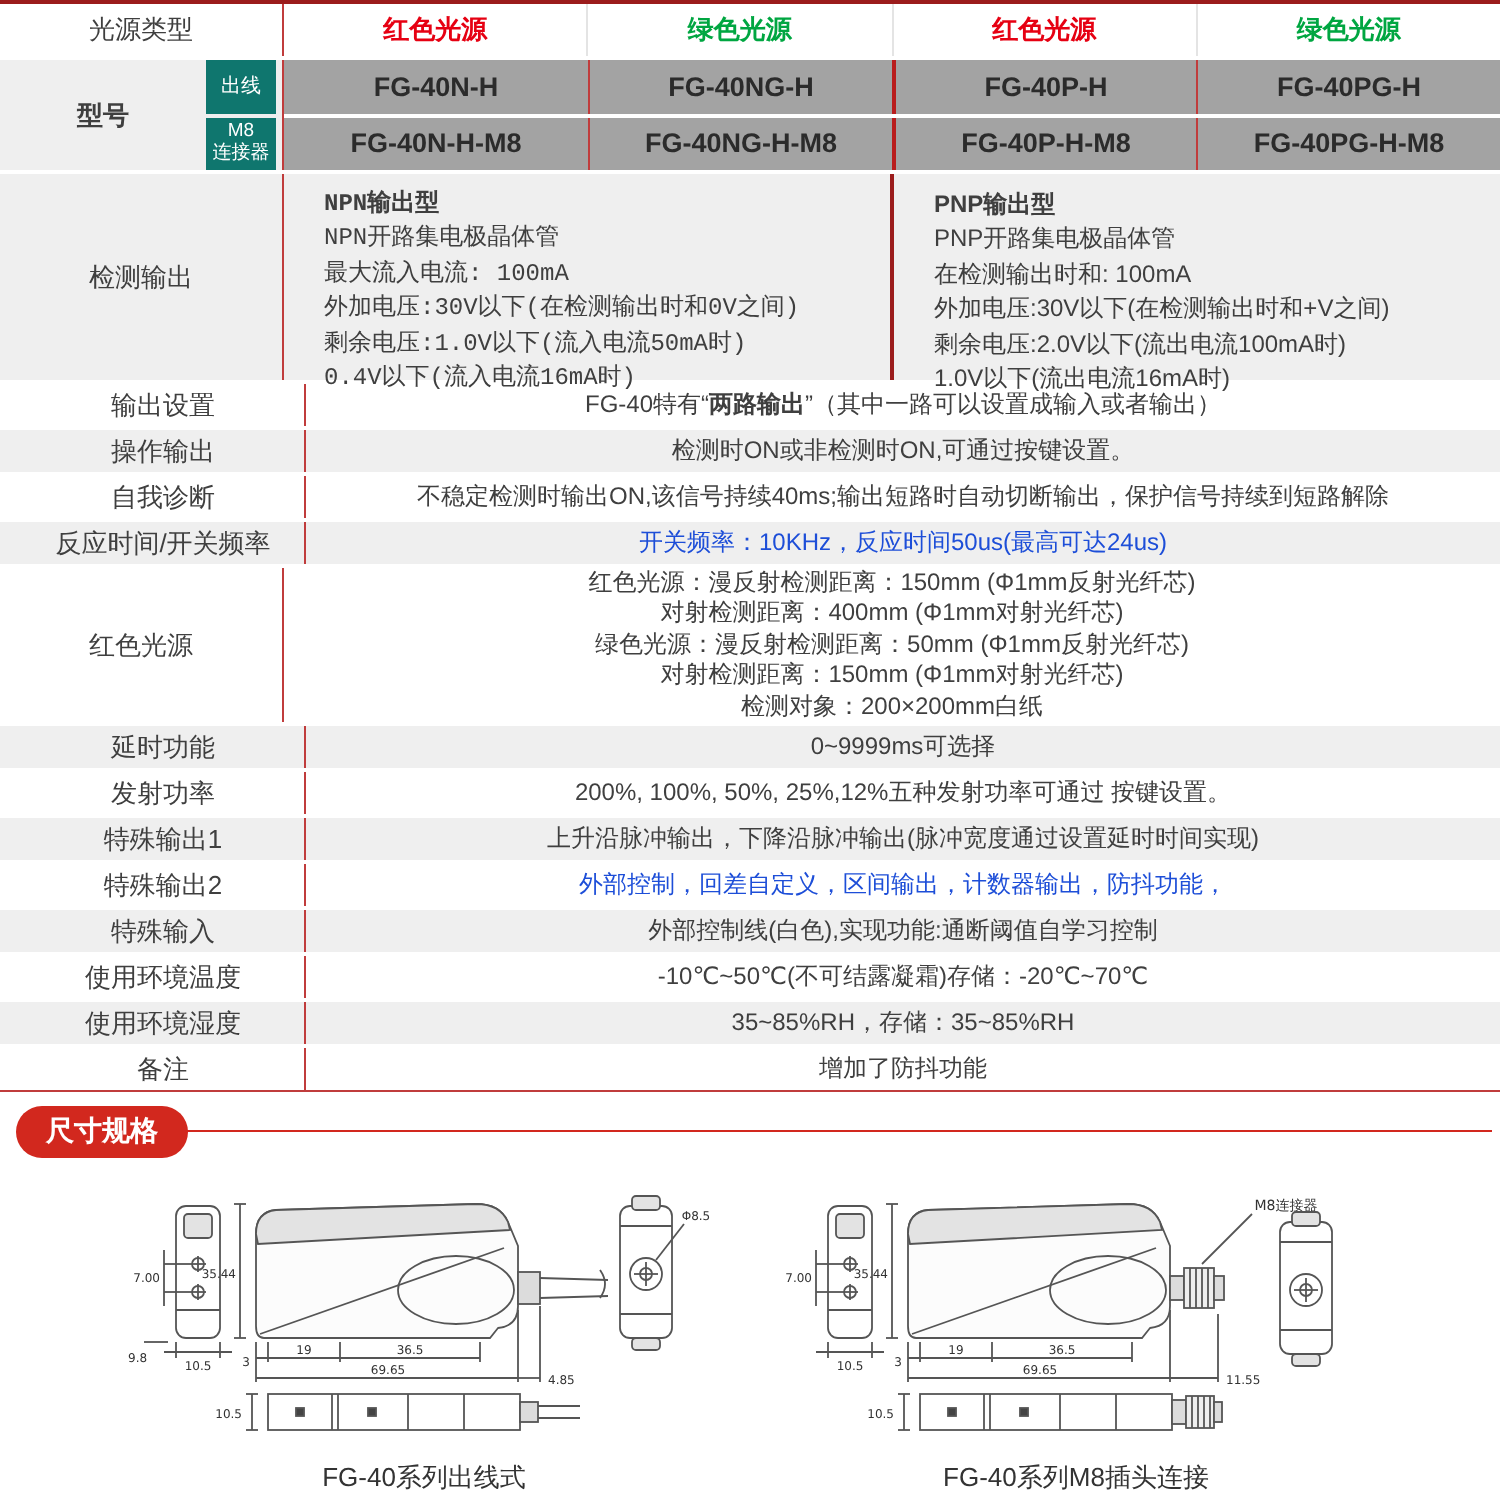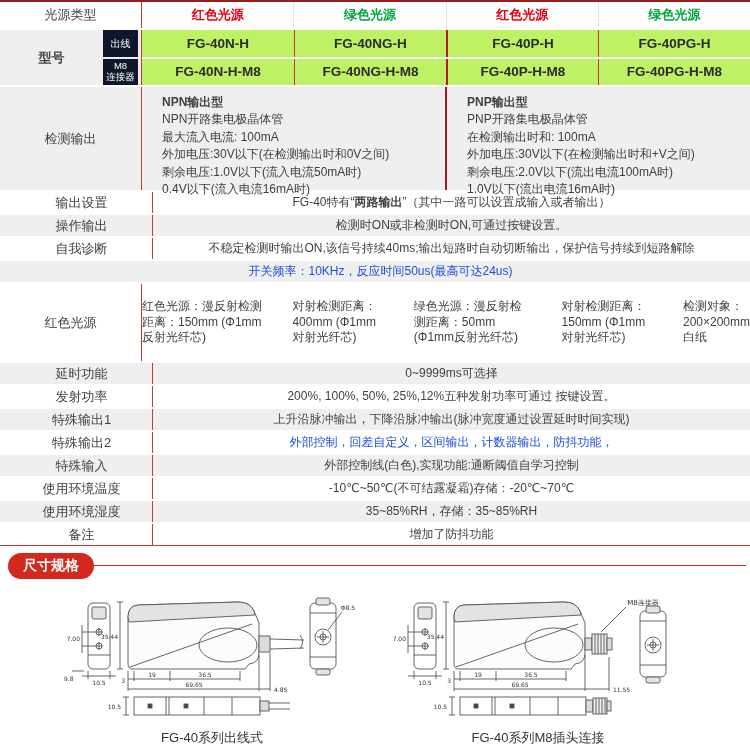--- a/index.html
+++ b/index.html
@@ -11,39 +11,39 @@
   .spec-table{border-top:2px solid #9b1c1c;border-bottom:1px solid #c03c3c;}
   .row{display:flex;margin-bottom:2px;}
   .gray{background:#efefef;}
   .white{background:#fff;}
   .label{
     flex:0 0 142px;display:flex;align-items:center;justify-content:center;
     font-size:13px;color:#3f3f3f;border-right:1px solid #c03c3c;box-sizing:border-box;
     text-align:center;
   }
   .content{flex:1;display:flex;align-items:center;justify-content:center;font-size:12px;color:#3f3f3f;}
-  .content.col{flex-direction:row;gap:28px;}
+  .content.col{flex-direction:column;}
   .r-header{height:26px;}
   .hcol{flex:1;display:flex;align-items:center;justify-content:center;font-weight:bold;font-size:13px;}
   .hcol.sep{border-left:1px solid #e4e4e4;}
   .red{color:#e60012;}
   .green{color:#00a641;font-family:Liberation Serif, serif;}
   .red-text{color:#1d4ed8;}
   .r-model{height:55px;}
   .model-label{position:relative;padding-right:38px;}
   .badges{position:absolute;right:3px;top:0;bottom:0;width:35px;display:flex;flex-direction:column;gap:2px;padding:0;}
-  .badge{flex:1;background:#0f172a;color:#fff;font-size:10px;display:flex;align-items:center;justify-content:center;flex-direction:column;line-height:1.1;}
+  .badge{flex:1;background:#0f766e;color:#fff;font-size:10px;display:flex;align-items:center;justify-content:center;flex-direction:column;line-height:1.1;}
   .badge .bl{display:block;font-size:9.5px;}
   .model-grid{flex:1;display:grid;grid-template-columns:1fr 1fr 1fr 1fr;grid-template-rows:1fr 1fr;row-gap:2px;background:#fff;}
-  .mcell{background:#bef264;display:flex;align-items:center;justify-content:center;font-weight:bold;font-size:13.5px;color:#2b2b2b;box-sizing:border-box;}
+  .mcell{background:#a3a3a3;display:flex;align-items:center;justify-content:center;font-weight:bold;font-size:13.5px;color:#2b2b2b;box-sizing:border-box;}
   .mcell.c2,.mcell.c4{border-left:1px solid #c03c3c;}
   .mcell.c3{border-left:2px solid #b91c1c;}
   .r-out{height:103px;}
   .half{flex:1;box-sizing:border-box;padding:7px 4px 4px 20px;font-size:12px;line-height:1.45;}
-  .half.npn{border-right:2px solid #9b1c1c;}
+  .half.npn{border-right:2px solid #9b1c1c;font-family:Liberation Mono, monospace;}
   .half .t{font-weight:bold;}
   .r-sm{height:21px;padding-left:11px;}
   .r-dist{height:77px;}
   .dist-line{line-height:1.3;}
   .bold{font-weight:bold;}
   
   .dim-header{position:relative;height:26px;margin-top:7px;}
   .dim-rule{position:absolute;left:86px;right:4px;top:12px;height:1px;background:#d2281e;}
   .dim-badge{position:absolute;left:8px;top:0;background:#d2281e;color:#fff;font-weight:bold;font-size:14px;
     padding:4px 15px;border-radius:14px;z-index:2;}
@@ -124,20 +124,21 @@
     <div class="label">操作输出</div>
     <div class="content">检测时ON或非检测时ON,可通过按键设置。</div>
   </div>
 
   <div class="row white r-sm">
     <div class="label">自我诊断</div>
     <div class="content">不稳定检测时输出ON,该信号持续40ms;输出短路时自动切断输出，保护信号持续到短路解除</div>
   </div>
 
   <div class="row gray r-sm">
+    <div class="label">反应时间/开关频率</div>
     <div class="content red-text">开关频率：10KHz，反应时间50us(最高可达24us)</div>
   </div>
 
   <div class="row white r-dist">
     <div class="label">红色光源</div>
     <div class="content col">
       <div class="dist-line">红色光源：漫反射检测距离：150mm (Φ1mm反射光纤芯)</div>
       <div class="dist-line">对射检测距离：400mm (Φ1mm对射光纤芯)</div>
       <div class="dist-line">绿色光源：漫反射检测距离：50mm (Φ1mm反射光纤芯)</div>
       <div class="dist-line">对射检测距离：150mm (Φ1mm对射光纤芯)</div>

